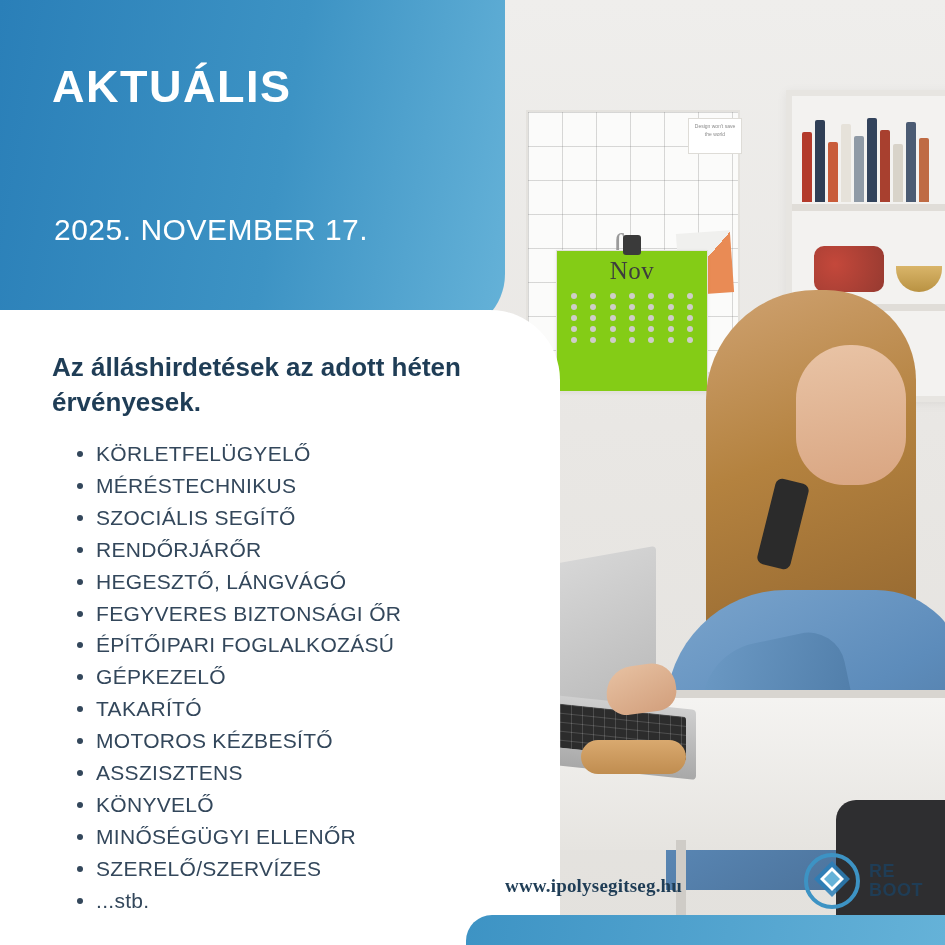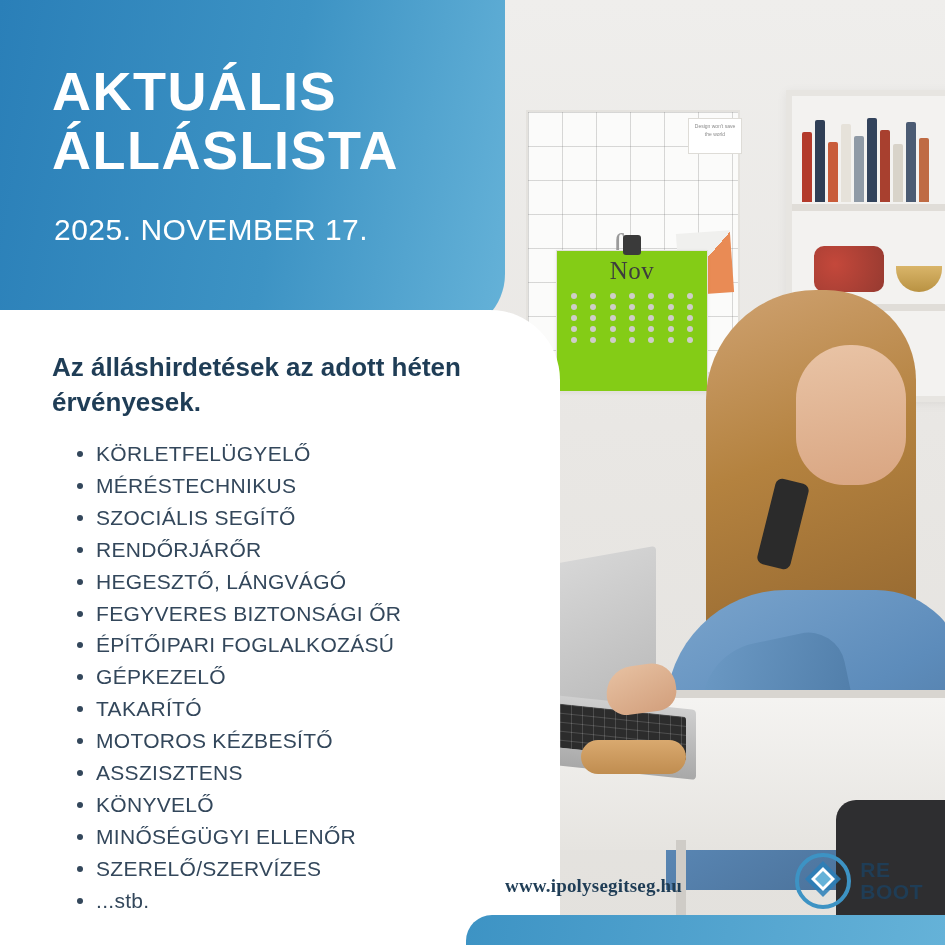--- a/index.html
+++ b/index.html
@@ -367,21 +367,21 @@
     background: linear-gradient(100deg, #3d93c4, #65b2d8);
     border-top-left-radius: 26px;
   }
 
   .title {
     position: absolute;
     left: 52px;
     top: 62px;
     width: 430px;
     color: #ffffff;
-    font-size: 54px;
+    font-size: 45px;
     font-weight: bold;
     line-height: 1.1;
     letter-spacing: 1.5px;
   }
   .subtitle {
     position: absolute;
     left: 54px;
     top: 213px;
     color: #ffffff;
     font-size: 30px;
@@ -452,21 +452,21 @@
     bottom: 36px;
     display: flex;
     align-items: center;
     gap: 9px;
   }
   .logo-mark {
     width: 56px;
     height: 56px;
   }
   .logo-text {
-    font-size: 21px;
+    font-size: 18px;
     font-weight: bold;
     color: #1f3d56;
     line-height: 1.05;
     letter-spacing: 0.5px;
   }
 </style>
 </head>
 <body>
 
 <div class="poster">
@@ -571,21 +571,20 @@
     <div class="laptop-base">
       <div class="keyboard"></div>
     </div>
     <div class="board-wood"></div>
     <div class="hand"></div>
   </div>
 
   <div class="blue-panel">
     <div class="title">
       <div>AKTUÁLIS</div>
-      <div>ÁLLÁSLISTA</div>
     </div>
     <div class="subtitle">2025. NOVEMBER 17.</div>
   </div>
 
   <div class="white-card">
     <div class="lead">Az álláshirdetések az adott héten érvényesek.</div>
     <ul class="joblist">
       <li>KÖRLETFELÜGYELŐ</li>
       <li>MÉRÉSTECHNIKUS</li>
       <li>SZOCIÁLIS SEGÍTŐ</li>

